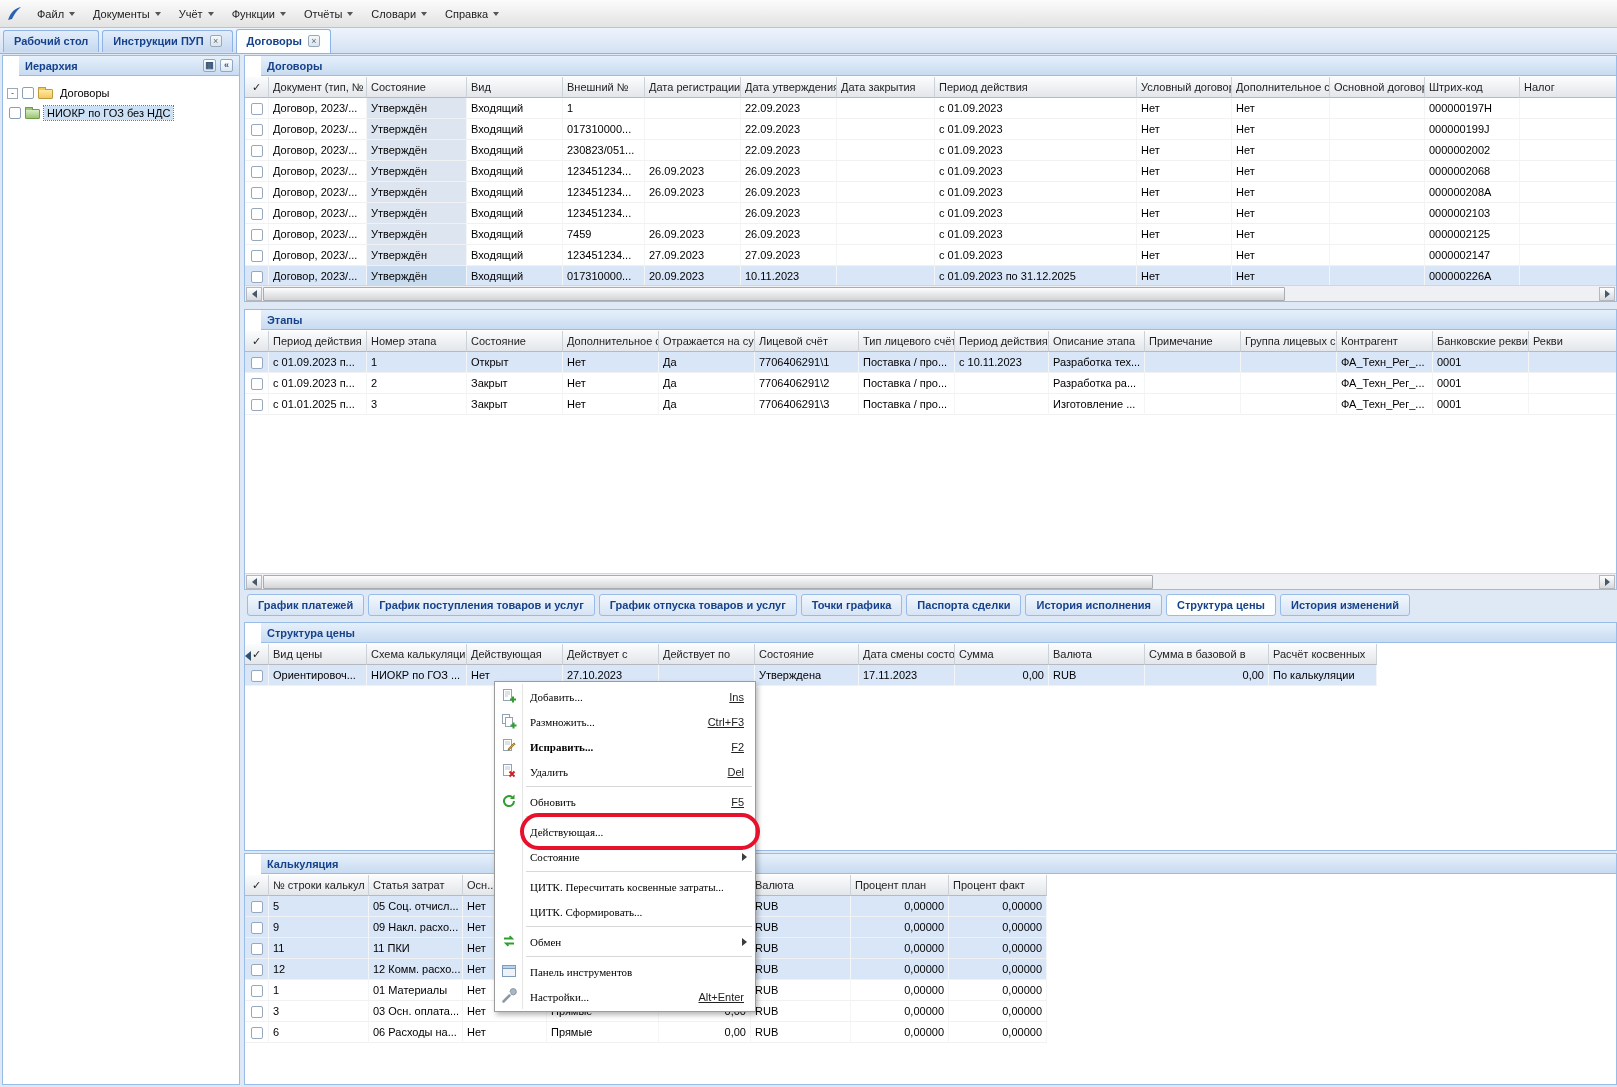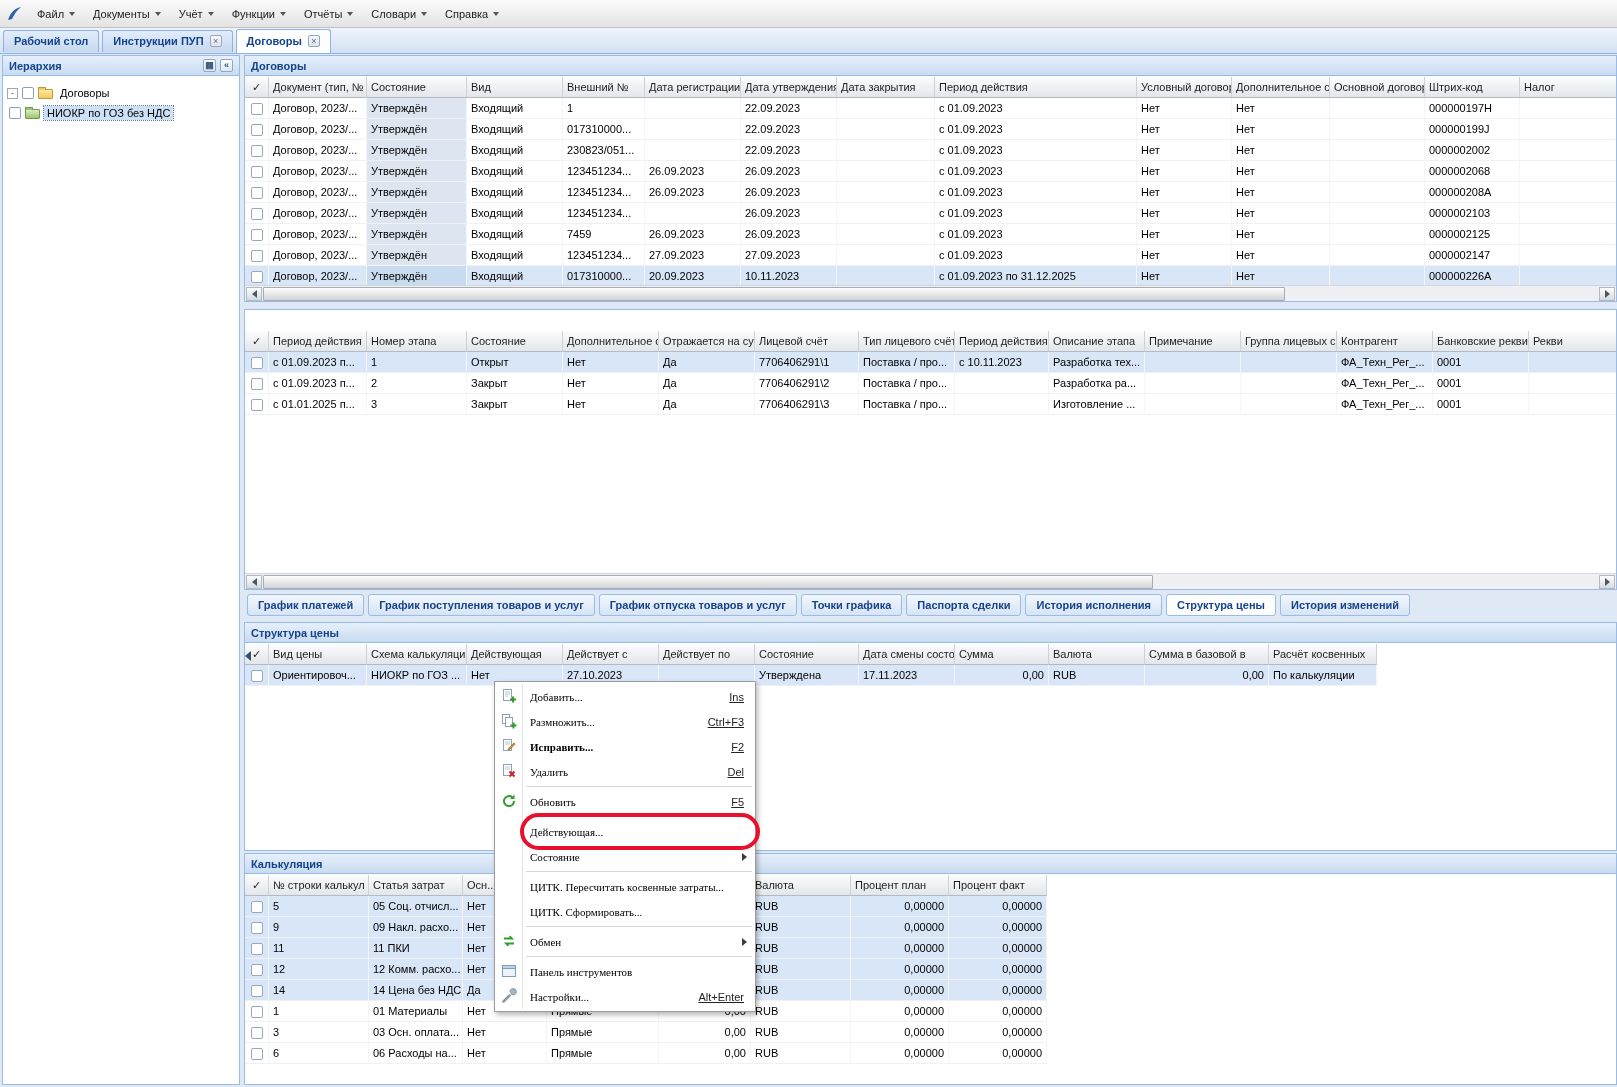--- a/index.html
+++ b/index.html
@@ -24,21 +24,21 @@
     background:linear-gradient(#e2edfb,#c6d8ef);color:#15428b;font-weight:bold;}
   .tab.active{background:#fdfefe;height:24px;}
   .tab-close{width:12px;height:12px;border:1px solid #98a8bb;border-radius:2px;
     background:linear-gradient(#f6f8fa,#dde4ec);color:#5a6a7c;font-size:9px;line-height:10px;
     text-align:center;font-weight:normal;}
 
   
   .panel{position:absolute;border:1px solid #99bbe8;background:#fff;overflow:hidden;}
   .panel-header{height:20px;background:linear-gradient(#e6f0fc,#c8dbf0);
     border-bottom:1px solid #99bbe8;display:flex;align-items:center;padding:0 6px;
-    color:#15428b;font-weight:bold;}
+    color:#15428b;font-weight:bold;margin-left:16px;}
   .ph-icons{margin-left:auto;display:flex;gap:4px;align-items:center;color:#3b587a;}
   .hdr-btn{width:13px;height:13px;border:1px solid #8fa9c4;border-radius:2px;
     background:linear-gradient(#fff,#dce6f2);font-size:9px;line-height:11px;text-align:center;color:#3b587a;}
 
   
   .tree{position:absolute;left:0;right:0;top:21px;bottom:0;background:#fff;padding-top:6px;}
   .tree-row{display:flex;align-items:center;height:20px;gap:4px;}
   .expander{width:11px;height:11px;border:1px solid #9aa8b8;background:#fff;
     font-size:9px;line-height:9px;text-align:center;color:#444;flex:none;}
   .cb{width:12px;height:12px;border:1px solid #8aa0b8;border-radius:2px;background:#fff;flex:none;}
@@ -378,20 +378,23 @@
         <i class="tri-l"></i>
       </div>
     <div class="sb-thumb" style="left:18px;width:1022px;"></div>
     <div class="sb-btn r">
         <i class="tri-r"></i>
       </div>
   </div>
 </div>
 
 <div class="panel" style="left:244px;top:309px;width:1373px;height:281px;">
+  <div class="panel-header">
+    <span>Этапы</span>
+  </div>
   <div class="grid-wrap" style="bottom:16px;">
       <table class="grid" style="width: 1384px;">
         <colgroup>
           <col style="width: 24px;">
           <col style="width: 98px;">
           <col style="width: 100px;">
           <col style="width: 96px;">
           <col style="width: 96px;">
           <col style="width: 96px;">
           <col style="width: 104px;">
@@ -640,31 +643,20 @@
             <td class="chkcell"><span class="chk"></span></td>
             <td>12</td>
             <td>12 Комм. расхо...</td>
             <td>Нет</td>
             <td></td>
             <td class="ar"></td>
             <td>RUB</td>
             <td class="ar">0,00000</td>
             <td class="ar">0,00000</td>
           </tr>
-          <tr class="sel">
-            <td class="chkcell"><span class="chk"></span></td>
-            <td>14</td>
-            <td>14 Цена без НДС</td>
-            <td>Да</td>
-            <td></td>
-            <td class="ar"></td>
-            <td>RUB</td>
-            <td class="ar">0,00000</td>
-            <td class="ar">0,00000</td>
-          </tr>
           <tr>
             <td class="chkcell"><span class="chk"></span></td>
             <td>1</td>
             <td>01 Материалы</td>
             <td>Нет</td>
             <td>Прямые</td>
             <td class="ar">0,00</td>
             <td>RUB</td>
             <td class="ar">0,00000</td>
             <td class="ar">0,00000</td>

